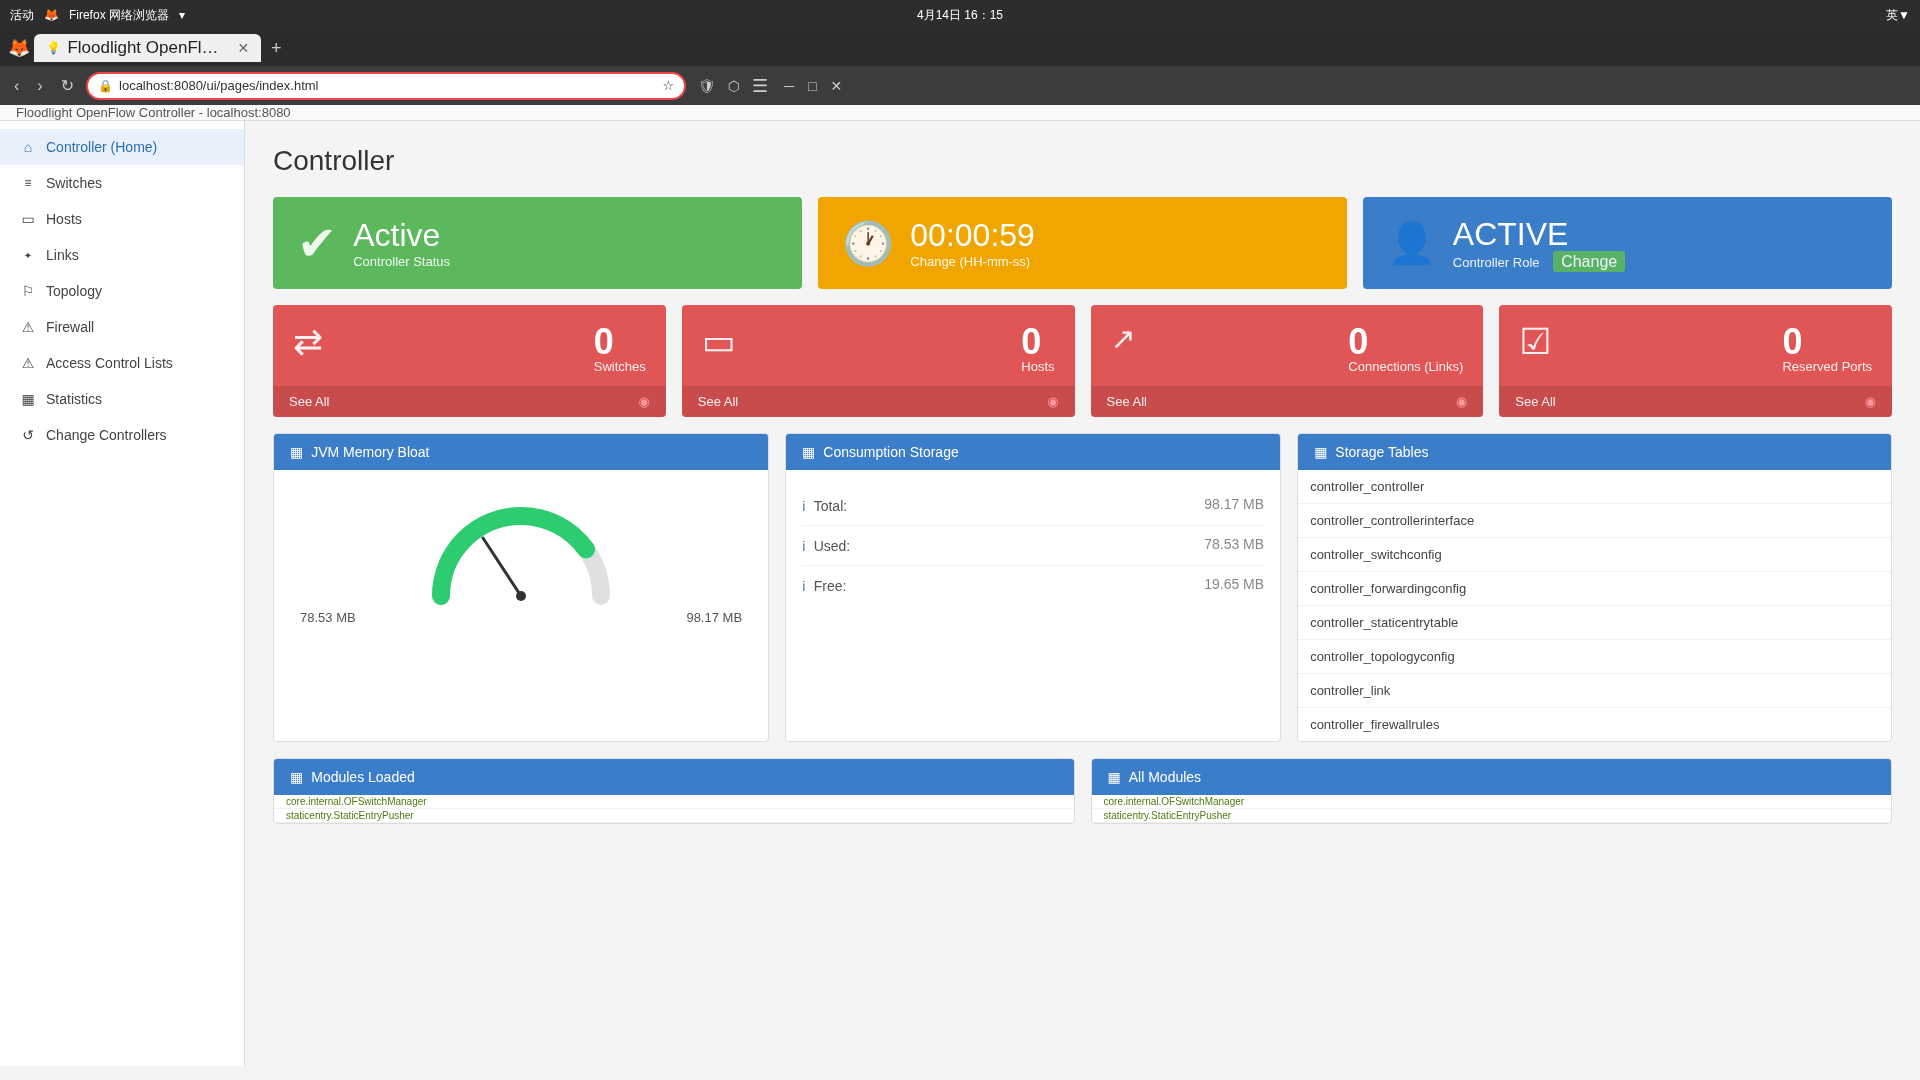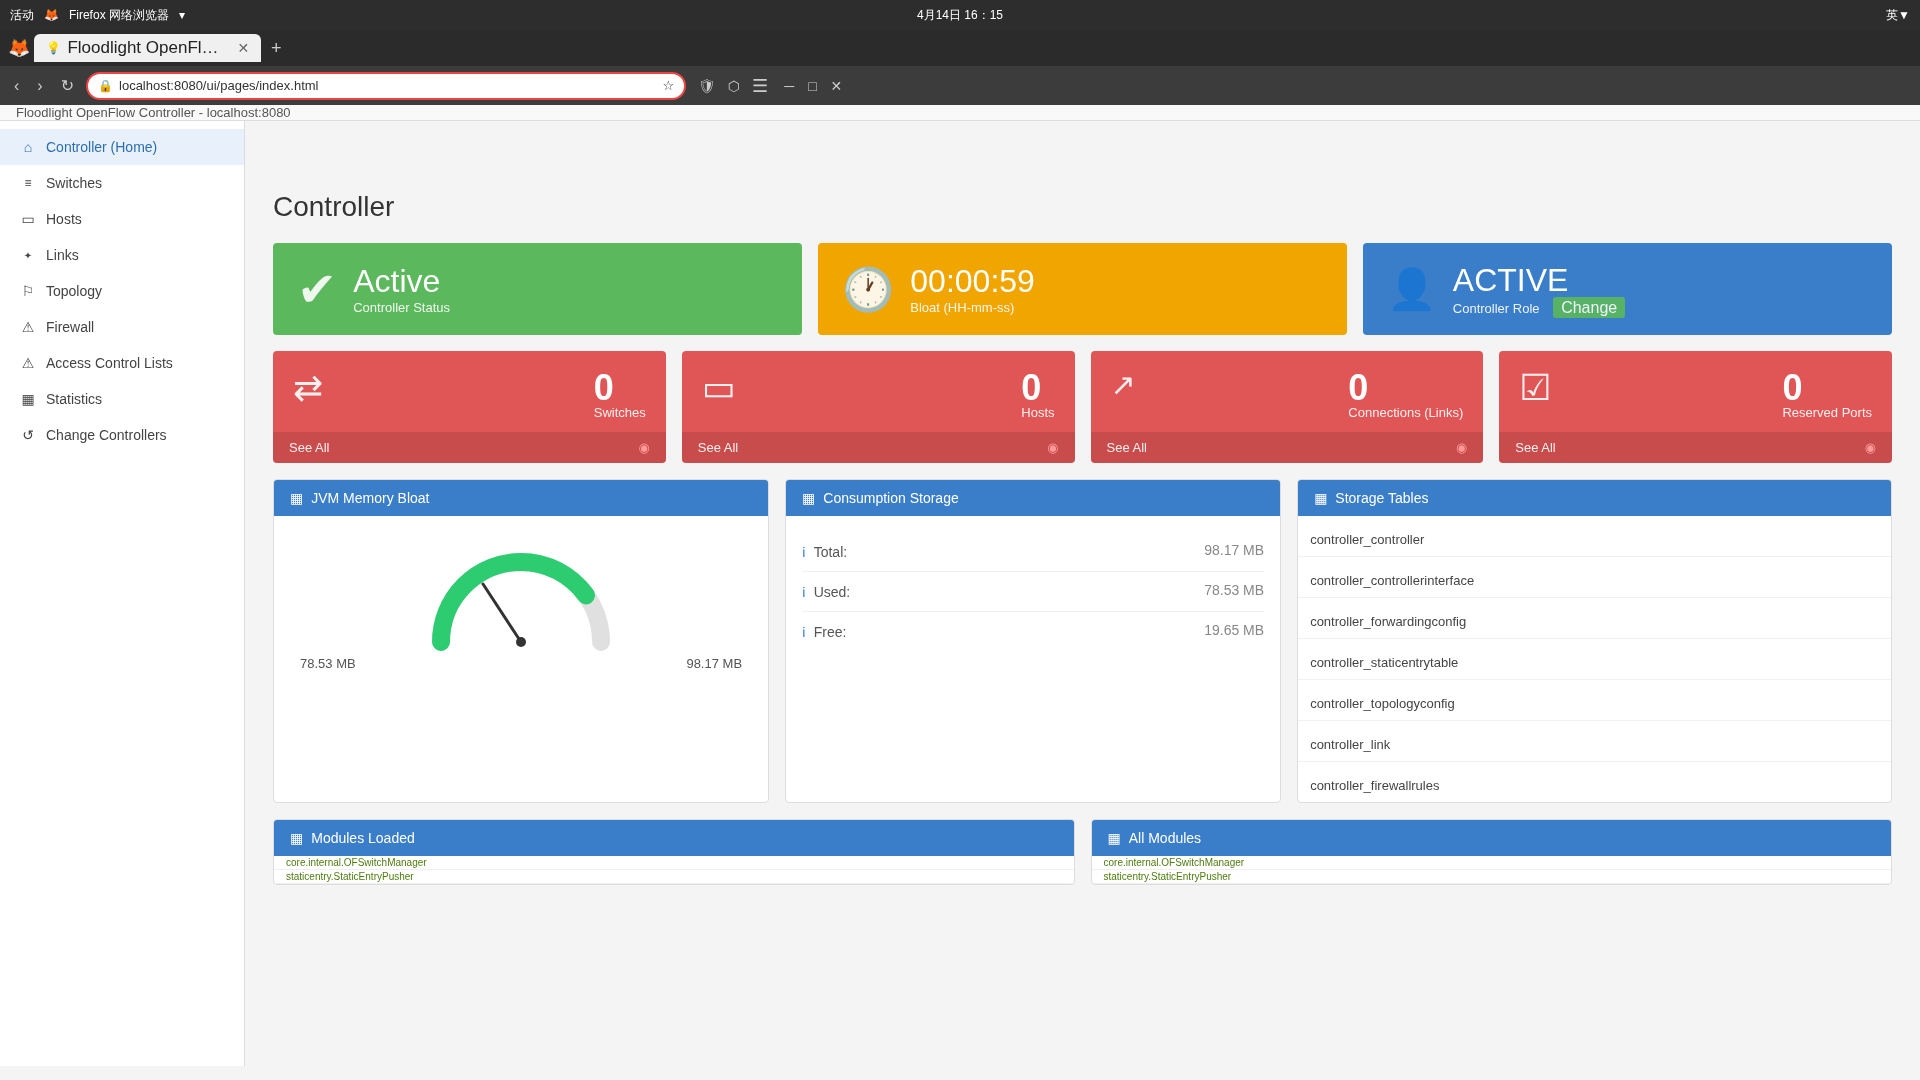--- a/index.html
+++ b/index.html
@@ -118,21 +118,20 @@
       flex: 1;
       overflow-y: auto;
       padding: 24px 28px;
       background: #f4f4f4;
     }
     .page-title {
       font-size: 28px;
       font-weight: 300;
       color: #333;
       margin-bottom: 20px;
-      margin-top: 46px;
     }
 
     
     .status-row {
       display: flex;
       gap: 16px;
       margin-bottom: 16px;
     }
     .status-card {
       flex: 1;
@@ -249,21 +248,20 @@
     .consumption-label { display: flex; align-items: center; gap: 8px; color: #555; }
     .info-icon { color: #3a7dc9; font-size: 14px; }
     .consumption-value { color: #888; }
 
     
     .storage-item {
       padding: 9px 12px;
       font-size: 13px;
       color: #444;
       border-bottom: 1px solid #f0f0f0;
-      margin-top: 7px;
     }
     .storage-item:last-child { border-bottom: none; }
 
     
     .bottom-row {
       display: flex;
       gap: 16px;
     }
     .panel-modules { flex: 1; }
     .modules-item {
@@ -373,21 +371,21 @@
         <div class="status-card-text">
           <div class="status-card-main">Active</div>
           <div class="status-card-sub">Controller Status</div>
         </div>
       </div>
 
       <div class="status-card orange">
         <div class="status-card-icon" style="font-size:42px;">🕐</div>
         <div class="status-card-text">
           <div class="status-card-main">00:00:59</div>
-          <div class="status-card-sub">Bloat (HH-mm-ss)</div>
+          <div class="status-card-sub">Change (HH-mm-ss)</div>
         </div>
       </div>
 
       <div class="status-card blue">
         <div class="status-card-icon" style="font-size:40px;">👤</div>
         <div class="status-card-text" style="display:flex;align-items:center;gap:10px;">
           <div>
             <div class="status-card-main">ACTIVE</div>
             <div class="status-card-sub">
               Controller Role
@@ -514,20 +512,21 @@
       </div>
 
       <div class="panel panel-storage">
         <div class="panel-header">
           <span>▦</span>
           <span>Storage Tables</span>
         </div>
         <div>
           <div class="storage-item">controller_controller</div>
           <div class="storage-item">controller_controllerinterface</div>
+          <div class="storage-item">controller_switchconfig</div>
           <div class="storage-item">controller_forwardingconfig</div>
           <div class="storage-item">controller_staticentrytable</div>
           <div class="storage-item">controller_topologyconfig</div>
           <div class="storage-item">controller_link</div>
           <div class="storage-item">controller_firewallrules</div>
         </div>
       </div>
     </div>
 
     <div class="bottom-row">

